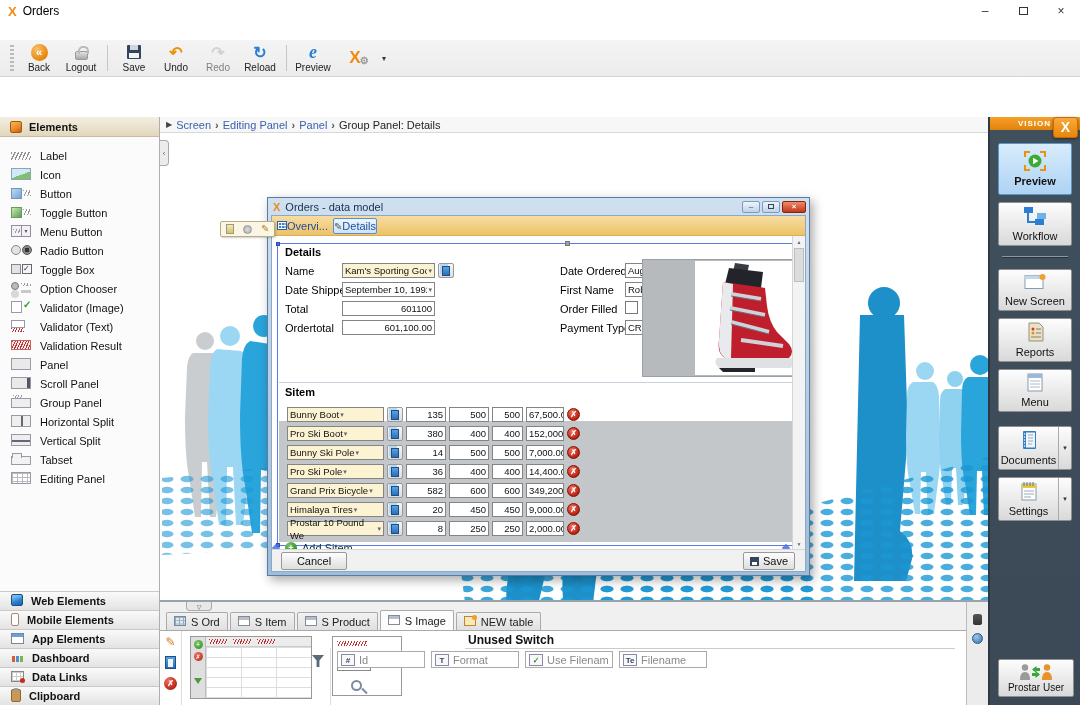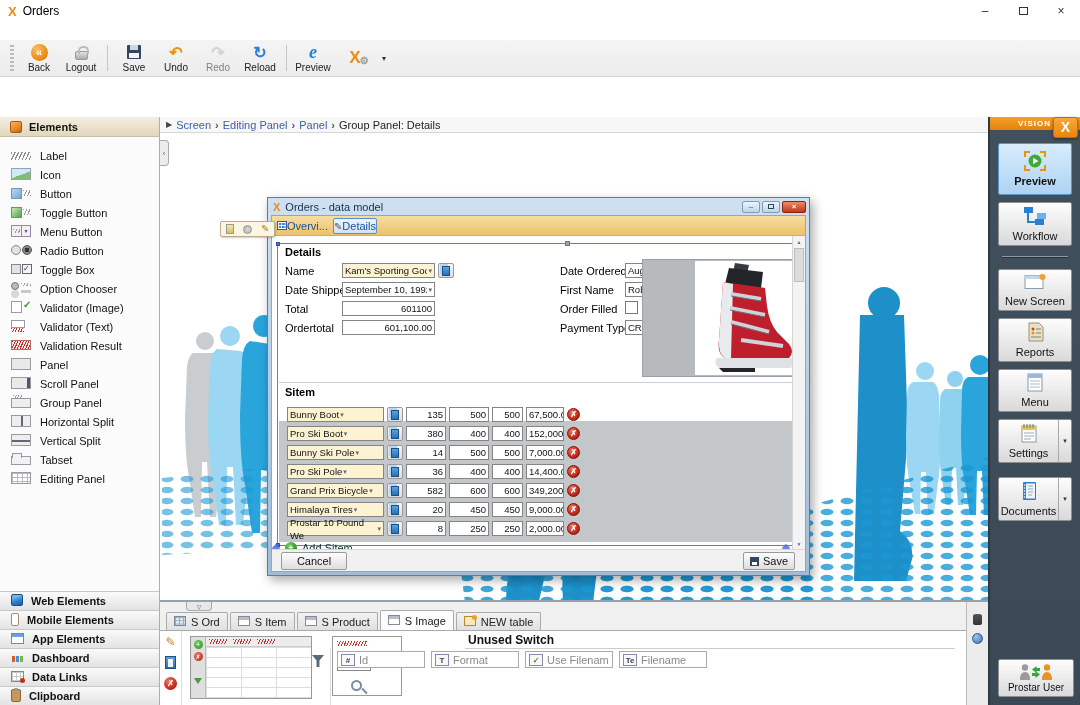--- a/index.html
+++ b/index.html
@@ -884,44 +884,44 @@
           <div class="vx-main">
             <div class="vx-ic"><svg width="16" height="19" viewBox="0 0 16 19">
                 <rect x="1" y="1" width="14" height="17" fill="#fff" stroke="#8899aa"></rect>
                 <rect x="1" y="1" width="14" height="4" fill="#9ab8d8"></rect>
                 <path d="M3 8h10M3 11h10M3 14h10" stroke="#aabbcc" stroke-width="1"></path>
               </svg></div>
             <div class="vx-label">Menu</div>
           </div>
 
         </div>
+        <div class="vx-btn" style="margin-top: 14px;">
+          <div class="vx-main">
+            <div class="vx-ic"><svg width="18" height="20" viewBox="0 0 18 20">
+                <rect x="3" y="1" width="13" height="18" rx="1" fill="#2f7ec8"></rect>
+                <rect x="6" y="2.5" width="9" height="15" fill="#eef4fa"></rect>
+                <path d="M4.5 4h.01M4.5 7h.01M4.5 10h.01M4.5 13h.01M4.5 16h.01" stroke="#fff" stroke-width="1.5" stroke-linecap="round"></path>
+                <path d="M8 5h5M8 8h5M8 11h5M8 14h4" stroke="#99aabb" stroke-width="1"></path>
+              </svg></div>
+            <div class="vx-label">Documents</div>
+          </div>
+          <div class="vx-caret g-down"></div>
+        </div>
         <div class="vx-btn">
           <div class="vx-main">
             <div class="vx-ic"><svg width="18" height="20" viewBox="0 0 18 20">
                 <rect x="2" y="3" width="14" height="16" fill="#fff" stroke="#8899aa"></rect>
                 <rect x="2" y="3" width="14" height="4" fill="#e8c84a"></rect>
                 <path d="M4 1v4M7 1v4M10 1v4M13 1v4" stroke="#667788" stroke-width="1"></path>
                 <path d="M4 10h10M4 13h10M4 16h7" stroke="#99aabb" stroke-width="1"></path>
               </svg></div>
             <div class="vx-label">Settings</div>
           </div>
           <div class="vx-caret g-down"></div>
         </div>
-        <div class="vx-btn" style="margin-top: 14px;">
-          <div class="vx-main">
-            <div class="vx-ic"><svg width="18" height="20" viewBox="0 0 18 20">
-                <rect x="3" y="1" width="13" height="18" rx="1" fill="#2f7ec8"></rect>
-                <rect x="6" y="2.5" width="9" height="15" fill="#eef4fa"></rect>
-                <path d="M4.5 4h.01M4.5 7h.01M4.5 10h.01M4.5 13h.01M4.5 16h.01" stroke="#fff" stroke-width="1.5" stroke-linecap="round"></path>
-                <path d="M8 5h5M8 8h5M8 11h5M8 14h4" stroke="#99aabb" stroke-width="1"></path>
-              </svg></div>
-            <div class="vx-label">Documents</div>
-          </div>
-          <div class="vx-caret g-down"></div>
-        </div>
     </div>
     <div class="switch-user">
       <svg width="36" height="18" viewBox="0 0 36 18">
         <circle cx="7" cy="4.5" r="3.2" fill="#9a9a9a"></circle>
           <path d="M2 17q0-8 5-8t5 8z" fill="#9a9a9a"></path>
         <circle cx="29" cy="4.5" r="3.2" fill="#e8922a"></circle>
           <path d="M24 17q0-8 5-8t5 8z" fill="#e8922a"></path>
         <path d="M14 6.5l4.5-3.5v2h3.5v3h-3.5v2zM22 11.5l-4.5 3.5v-2h-3.5v-3h3.5v-2z" fill="#3aa53a"></path>
       </svg>
       <span>Prostar User</span>

